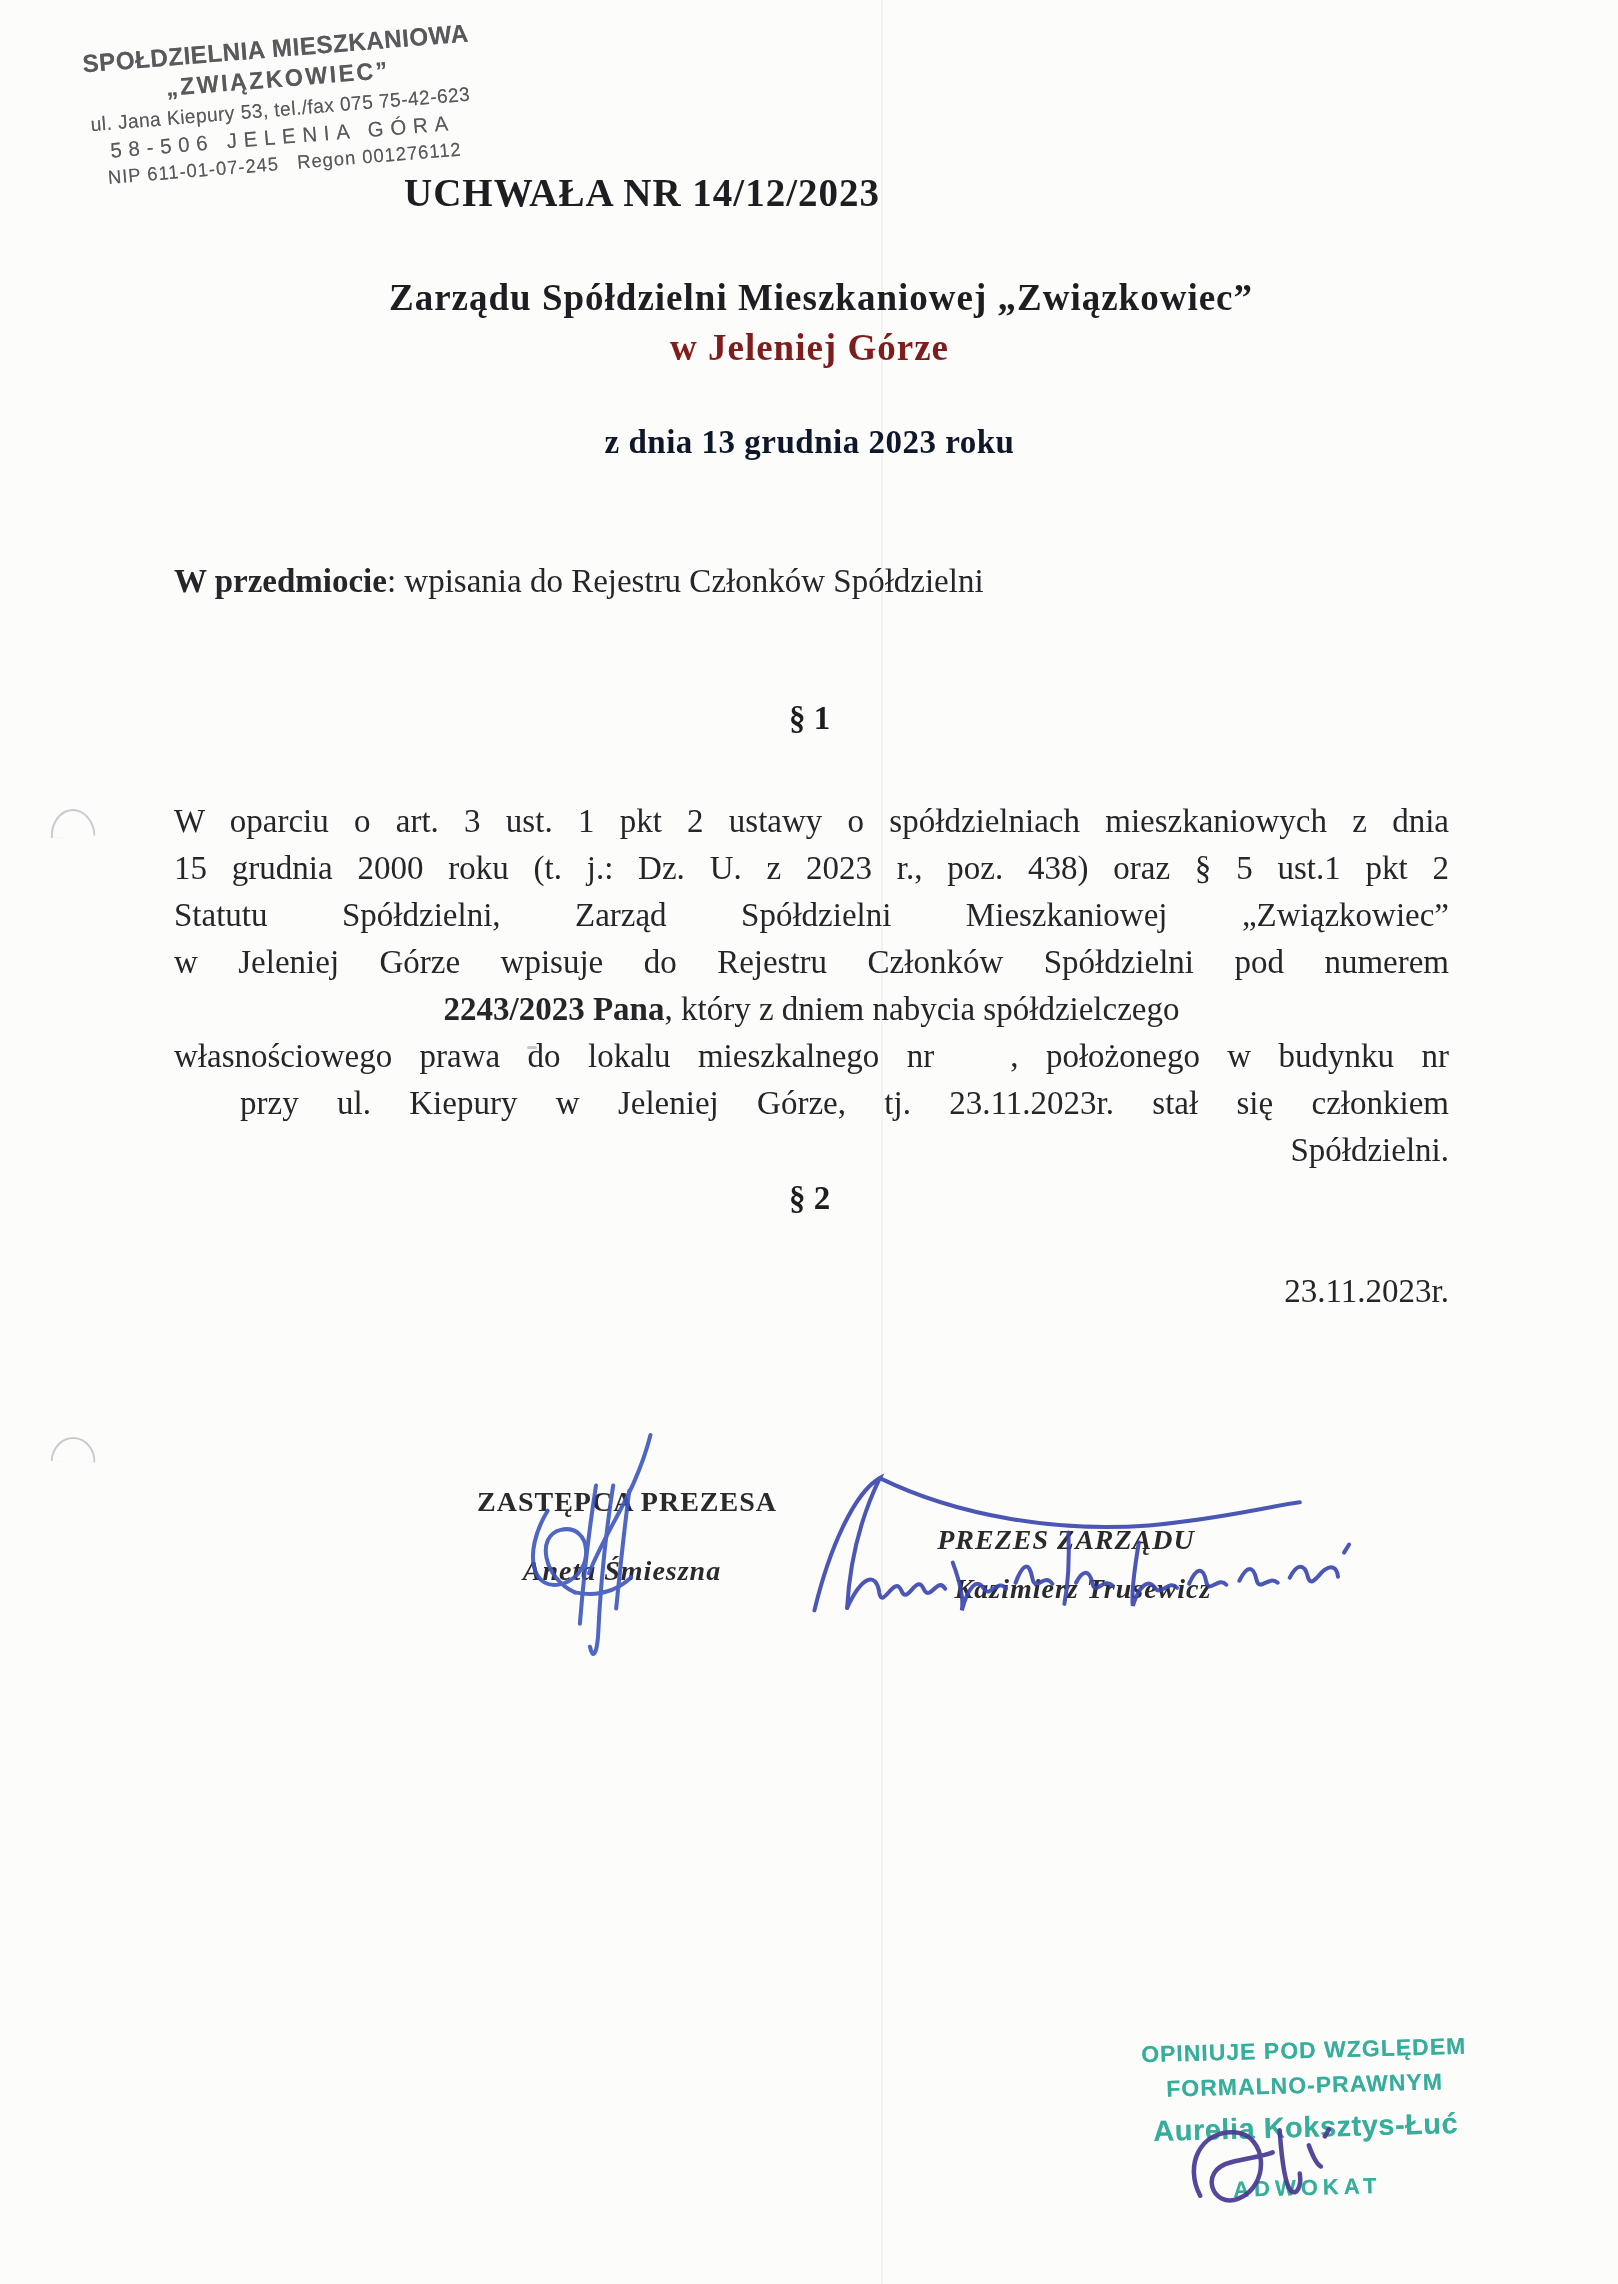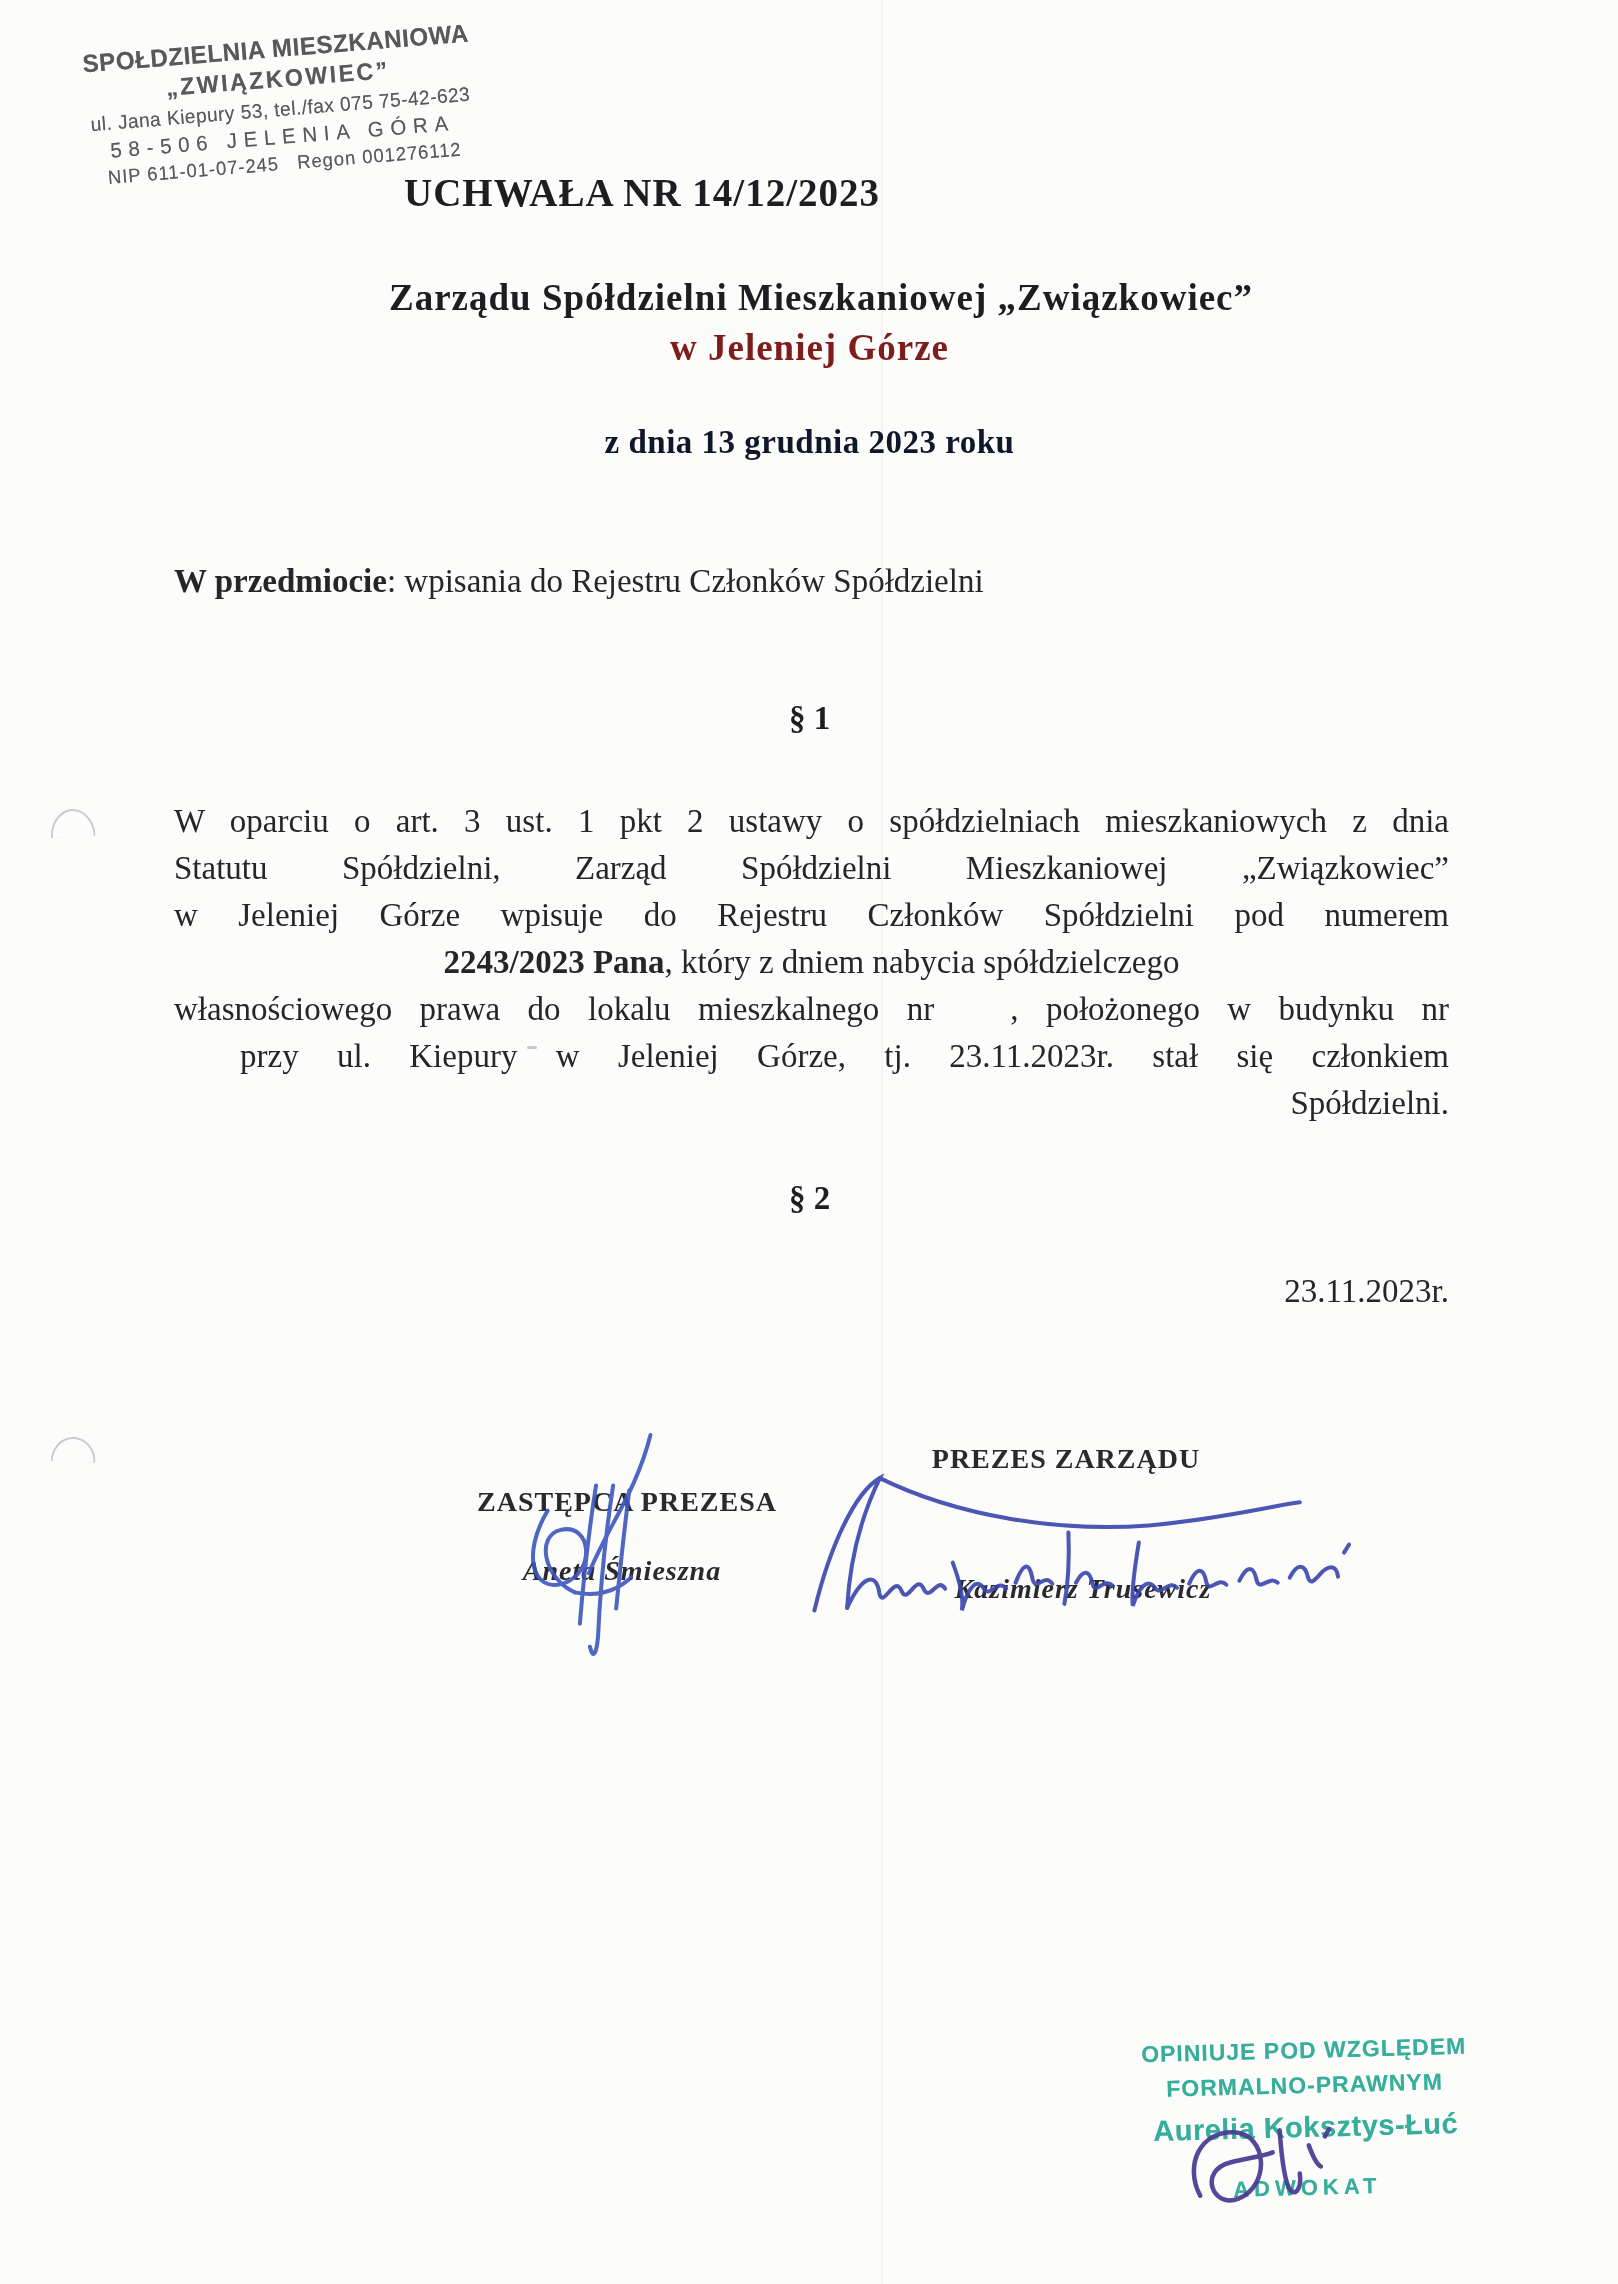--- a/index.html
+++ b/index.html
@@ -72,21 +72,21 @@
   .flexline { display:flex; justify-content:center; white-space:nowrap; }
   .b { font-weight:bold; }
   .gap-inline { display:inline-block; width:76px; }
   .indent7 { padding-left:66px; }
   
   .sig-title {
     position:absolute; width:312px; text-align:center;
     font-size:28px; font-weight:bold; letter-spacing:1px; color:#2a2a2e;
   }
   .sig-title-left  { left:471px;  top:1486px; }
-  .sig-title-right { left:910px; top:1443px; }
+  .sig-title-right { left:910px; top:1524px;font-style:italic; }
   .sig-name {
     position:absolute; width:312px; text-align:center;
     font-size:28px; font-weight:bold; font-style:italic; letter-spacing:1px; color:#2a2a2e;
   }
   .sig-name-left  { left:466px;  top:1555px; }
   .sig-name-right { left:927px; top:1573px; }
   .sig-svg { position:absolute; }
   .sig-svg-left  { left:499px;  top:1426px; }
   .sig-svg-right { left:786px; top:1457px; }
   
@@ -128,20 +128,21 @@
   <div class="dateline">z dnia 13 grudnia 2023 roku</div>
 
   <div class="subject">
     <b>W przedmiocie</b><span>: wpisania do Rejestru Członków Spółdzielni</span>
   </div>
 
   <div class="sec-head sec1-head">§ 1</div>
 
   <div class="para para1">
     <div class="jline">W oparciu o art. 3 ust. 1 pkt 2 ustawy o spółdzielniach mieszkaniowych z dnia</div>
+    <div class="jline">15 grudnia 2000 roku (t. j.: Dz. U. z 2023 r., poz. 438) oraz § 5 ust.1 pkt 2</div>
     <div class="jline">Statutu Spółdzielni, Zarząd Spółdzielni Mieszkaniowej „Związkowiec”</div>
     <div class="jline">w Jeleniej Górze wpisuje do Rejestru Członków Spółdzielni pod numerem</div>
     <div class="flexline">
       <span class="b">2243/2023 Pana</span>
       <span>, który z dniem nabycia spółdzielczego</span>
     </div>
     <div class="jline">
       <span>własnościowego prawa do lokalu mieszkalnego nr</span><span class="gap-inline"></span><span>, położonego w budynku nr</span>
     </div>
     <div class="jline indent7">przy ul. Kiepury w Jeleniej Górze, tj. 23.11.2023r. stał się członkiem</div>

